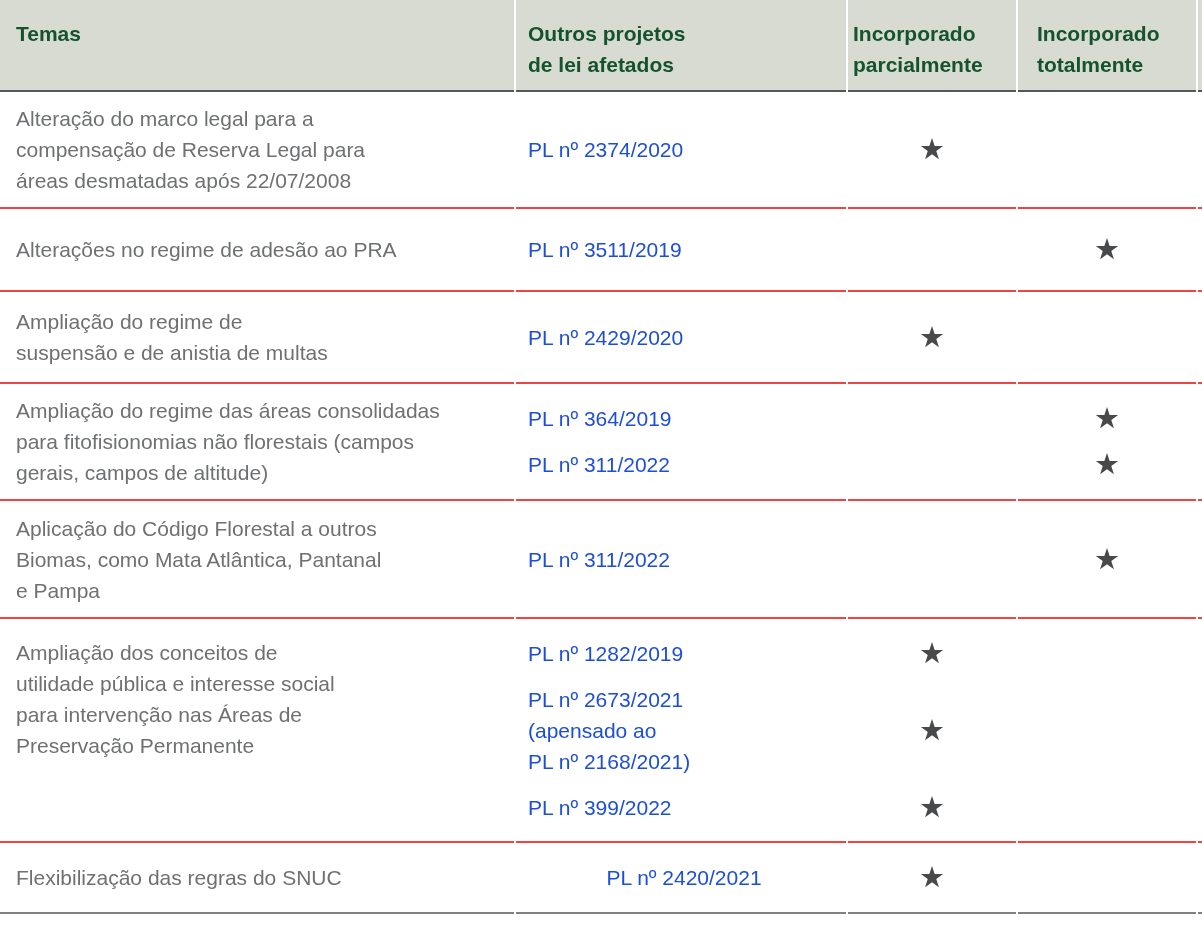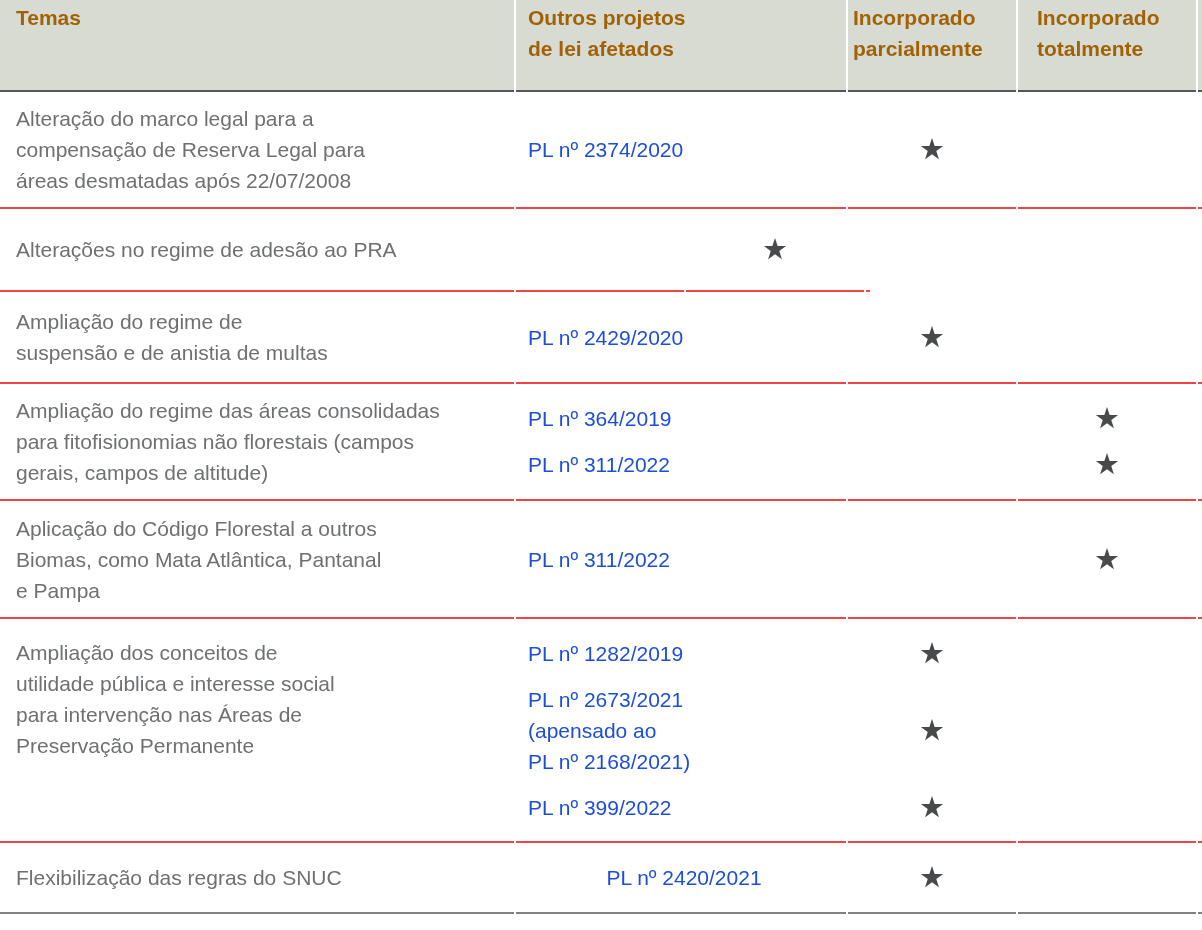--- a/index.html
+++ b/index.html
@@ -9,24 +9,24 @@
   }
   .table { width:1202px; }
   .row { display:flex; column-gap:2px; align-items:stretch; }
   .c { box-sizing:border-box; }
 
   
   .row.hdr { height:92px; }
   .row.hdr .c {
     background:#d7dbd1;
     border-bottom:2px solid #55575b;
-    color:#a16207;
+    color:#14532d;
     font-weight:bold;
     font-size:21px; line-height:31px;
-    padding-top:2px;
+    padding-top:18px;
     white-space:pre-line;
   }
 
   
   .row.body .c { border-bottom:2px solid #ef4444; }
   .row.last .c { border-bottom:2px solid #7f8184;text-align:center; }
 
   .col1 { width:514px; }
   .col2 { width:330px; }
   .col3 { width:168px; }
@@ -92,20 +92,23 @@
       <div class="slot">★</div>
     </div>
     <div class="c col4 starcol">
       <div class="slot"></div>
     </div>
     <div class="c col5"></div>
   </div>
 
   <div class="row body" style="min-height:83px">
     <div class="c col1 tema">Alterações no regime de adesão ao PRA</div>
+    <div class="c col2 plcol">
+      <div class="pl">PL nº 3511/2019</div>
+    </div>
     <div class="c col3 starcol">
       <div class="slot"></div>
     </div>
     <div class="c col4 starcol">
       <div class="slot">★</div>
     </div>
     <div class="c col5"></div>
   </div>
 
   <div class="row body" style="min-height:92px">

